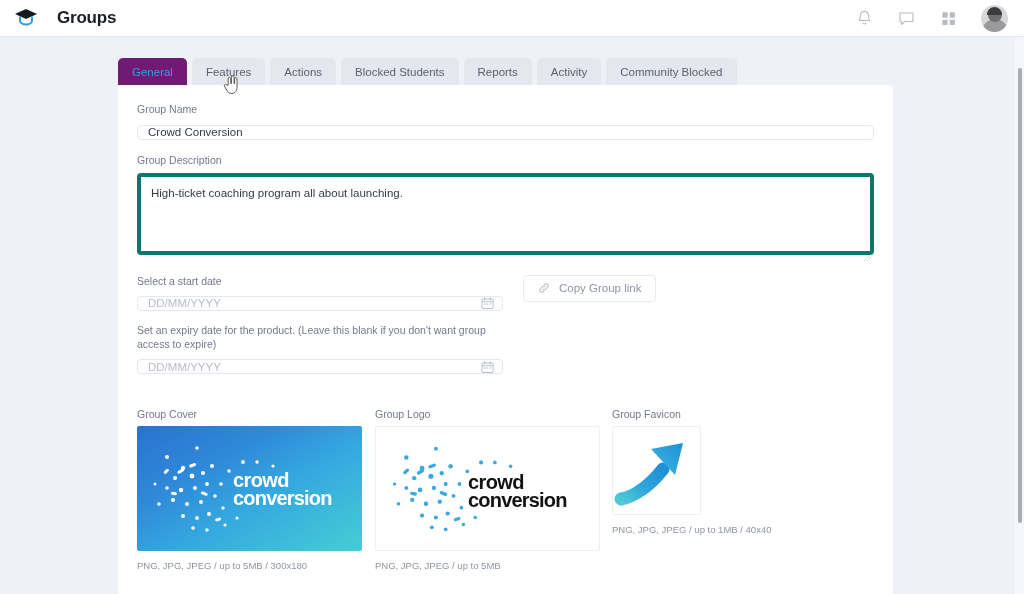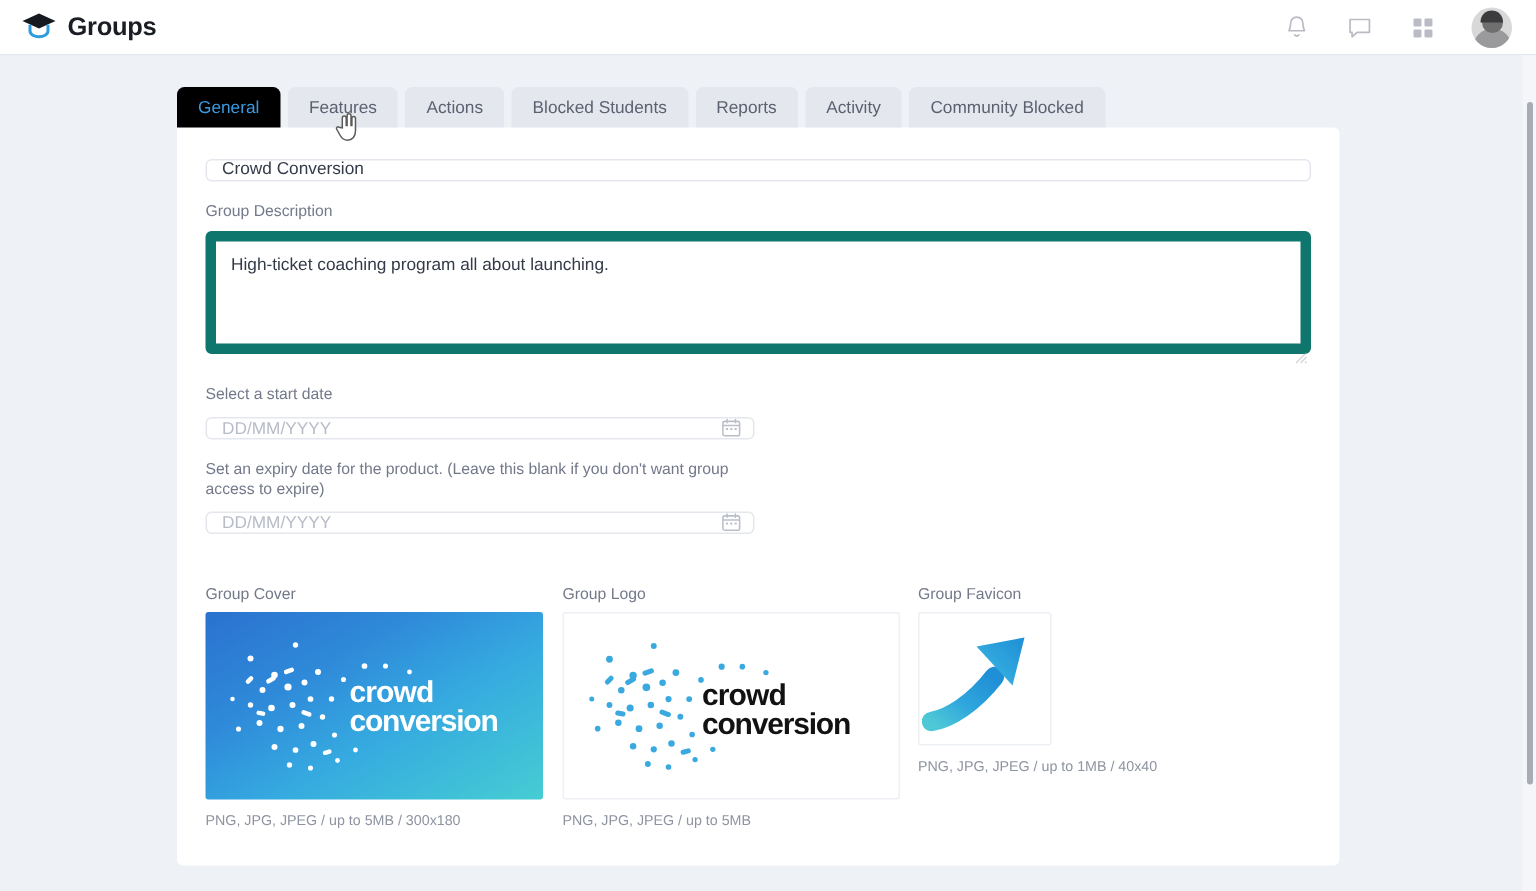--- a/index.html
+++ b/index.html
@@ -25,21 +25,21 @@
     display: flex;
     align-items: center;
     padding: 0 16px 0 14px;
     position: relative;
     z-index: 5;
   }
 
   .brand {
     display: flex;
     align-items: center;
-    gap: 7px;
+    gap: 19px;
   }
 
   .cap-icon {
     width: 24px;
     height: 20px;
     position: relative;
     display: block;
   }
 
   .brand-name {
@@ -118,21 +118,21 @@
     cursor: pointer;
     user-select: none;
   }
 
   .tab.hovered {
     background: #f2f4f8;
     color: #4c525f;
   }
 
   .tab.active {
-    background: #000000;
+    background: #701a75;
     color: #3b9ae1;
   }
 
   
   .card {
     background: #ffffff;
     width: 775px;
     min-height: 485px;
     border-radius: 0 4px 4px 4px;
     padding: 18px 19px 24px;
@@ -160,21 +160,21 @@
     font-size: 11.5px;
     color: #333a48;
     padding: 0 10px;
     outline: none;
   }
   .finput::placeholder { color: #b7bcc7; }
 
   .ftextarea {
     width: 100%;
     height: 82px;
-    border: 7px solid #0f766e;
+    border: 4px solid #0f766e;
     border-radius: 4px;
     background: #fff;
     font-family: "Liberation Sans", sans-serif;
     font-size: 11.5px;
     color: #333a48;
     padding: 8px 10px;
     outline: none;
     resize: none;
     line-height: 1.4;
   }
@@ -413,20 +413,21 @@
       <span>Activity</span>
     </div>
     <div class="tab">
       <span>Community Blocked</span>
     </div>
   </div>
 
   <div class="card">
 
     <div class="field">
+      <label class="flabel">Group Name</label>
       <input class="finput" type="text" value="Crowd Conversion" style="">
     </div>
 
     <div class="field" style="margin-top:14px;">
       <label class="flabel">Group Description</label>
       <div class="textarea-wrap">
         <textarea class="ftextarea" style="">High-ticket coaching program all about launching.</textarea>
         <span class="resize-grip">
           <svg viewBox="0 0 9 9" width="9" height="9" aria-hidden="true">
             <path d="M8 1 L1 8 M8 4 L4 8 M8 7 L7 8" stroke="#9aa0ad" stroke-width="0.9"></path>
@@ -470,20 +471,29 @@
                 <rect x="9.4" y="7.4" width="1.5" height="1.4" fill="currentColor"></rect>
               </svg>
             </span>
           </div>
         </div>
 
       </div>
 
       <div class="col-links">
 
+        <button class="link-btn">
+          <span class="chain-icon">
+            <svg viewBox="0 0 14 14" width="12" height="12" aria-hidden="true">
+              <path d="M5.6 8.4a2.4 2.4 0 0 0 3.4 0l2.2-2.2a2.4 2.4 0 0 0-3.4-3.4l-1 1" fill="none" stroke="currentColor" stroke-width="1.2" stroke-linecap="round"></path>
+              <path d="M8.4 5.6a2.4 2.4 0 0 0-3.4 0L2.8 7.8a2.4 2.4 0 0 0 3.4 3.4l1-1" fill="none" stroke="currentColor" stroke-width="1.2" stroke-linecap="round"></path>
+            </svg>
+          </span>
+          <span>Copy Group link</span>
+        </button>
 
       </div>
 
     </div>
 
     <div class="media-row">
 
       <div class="media-col cover">
         <label class="media-label">Group Cover</label>
         <div class="cover-box">

